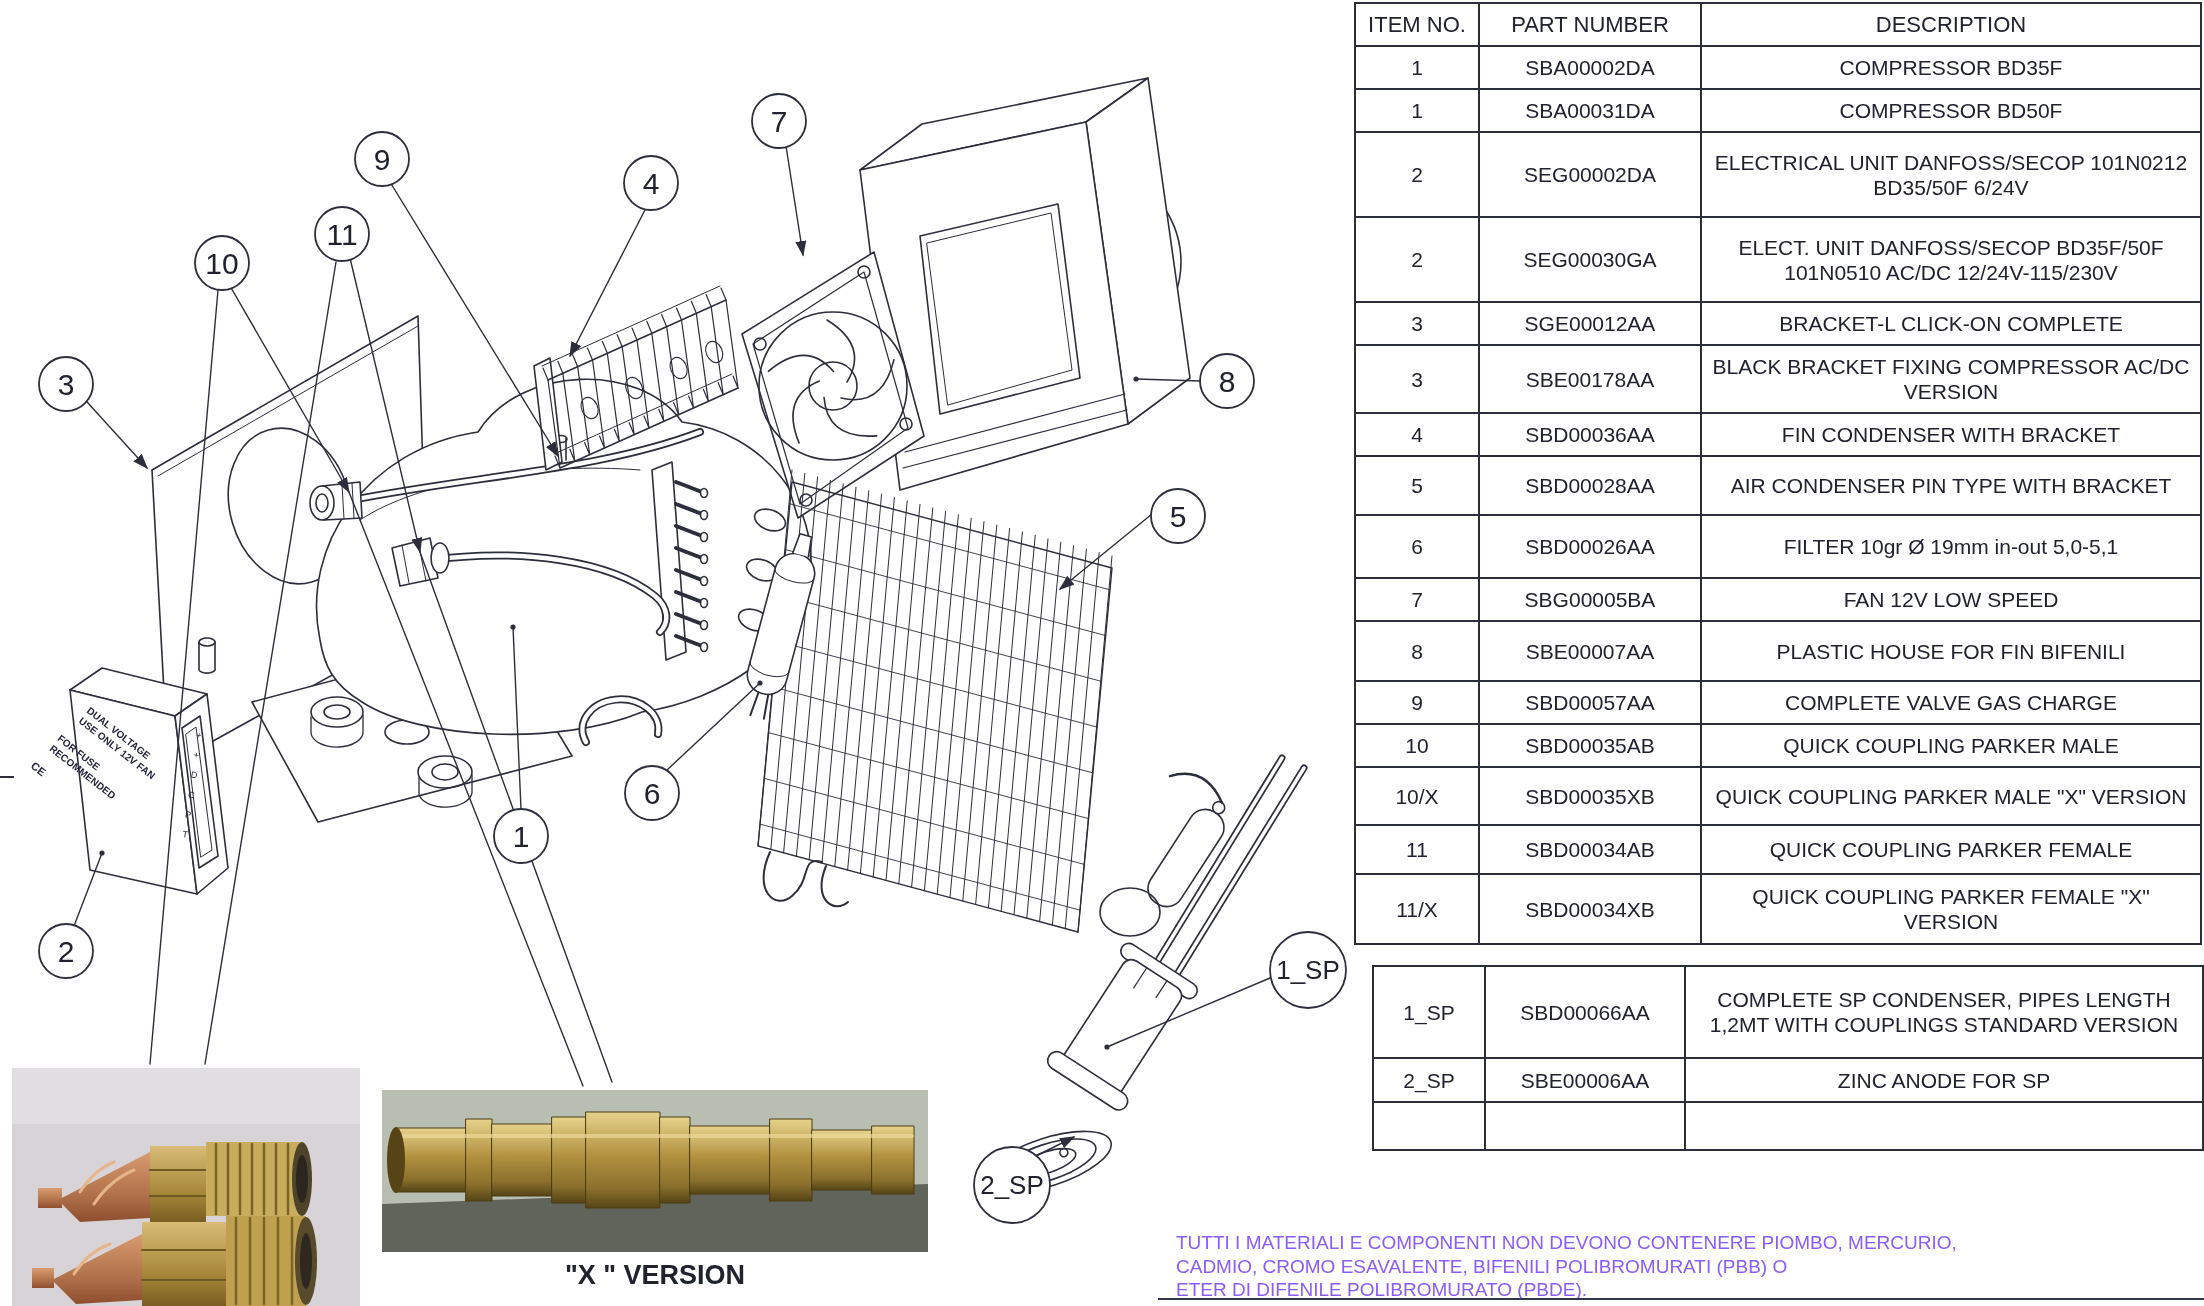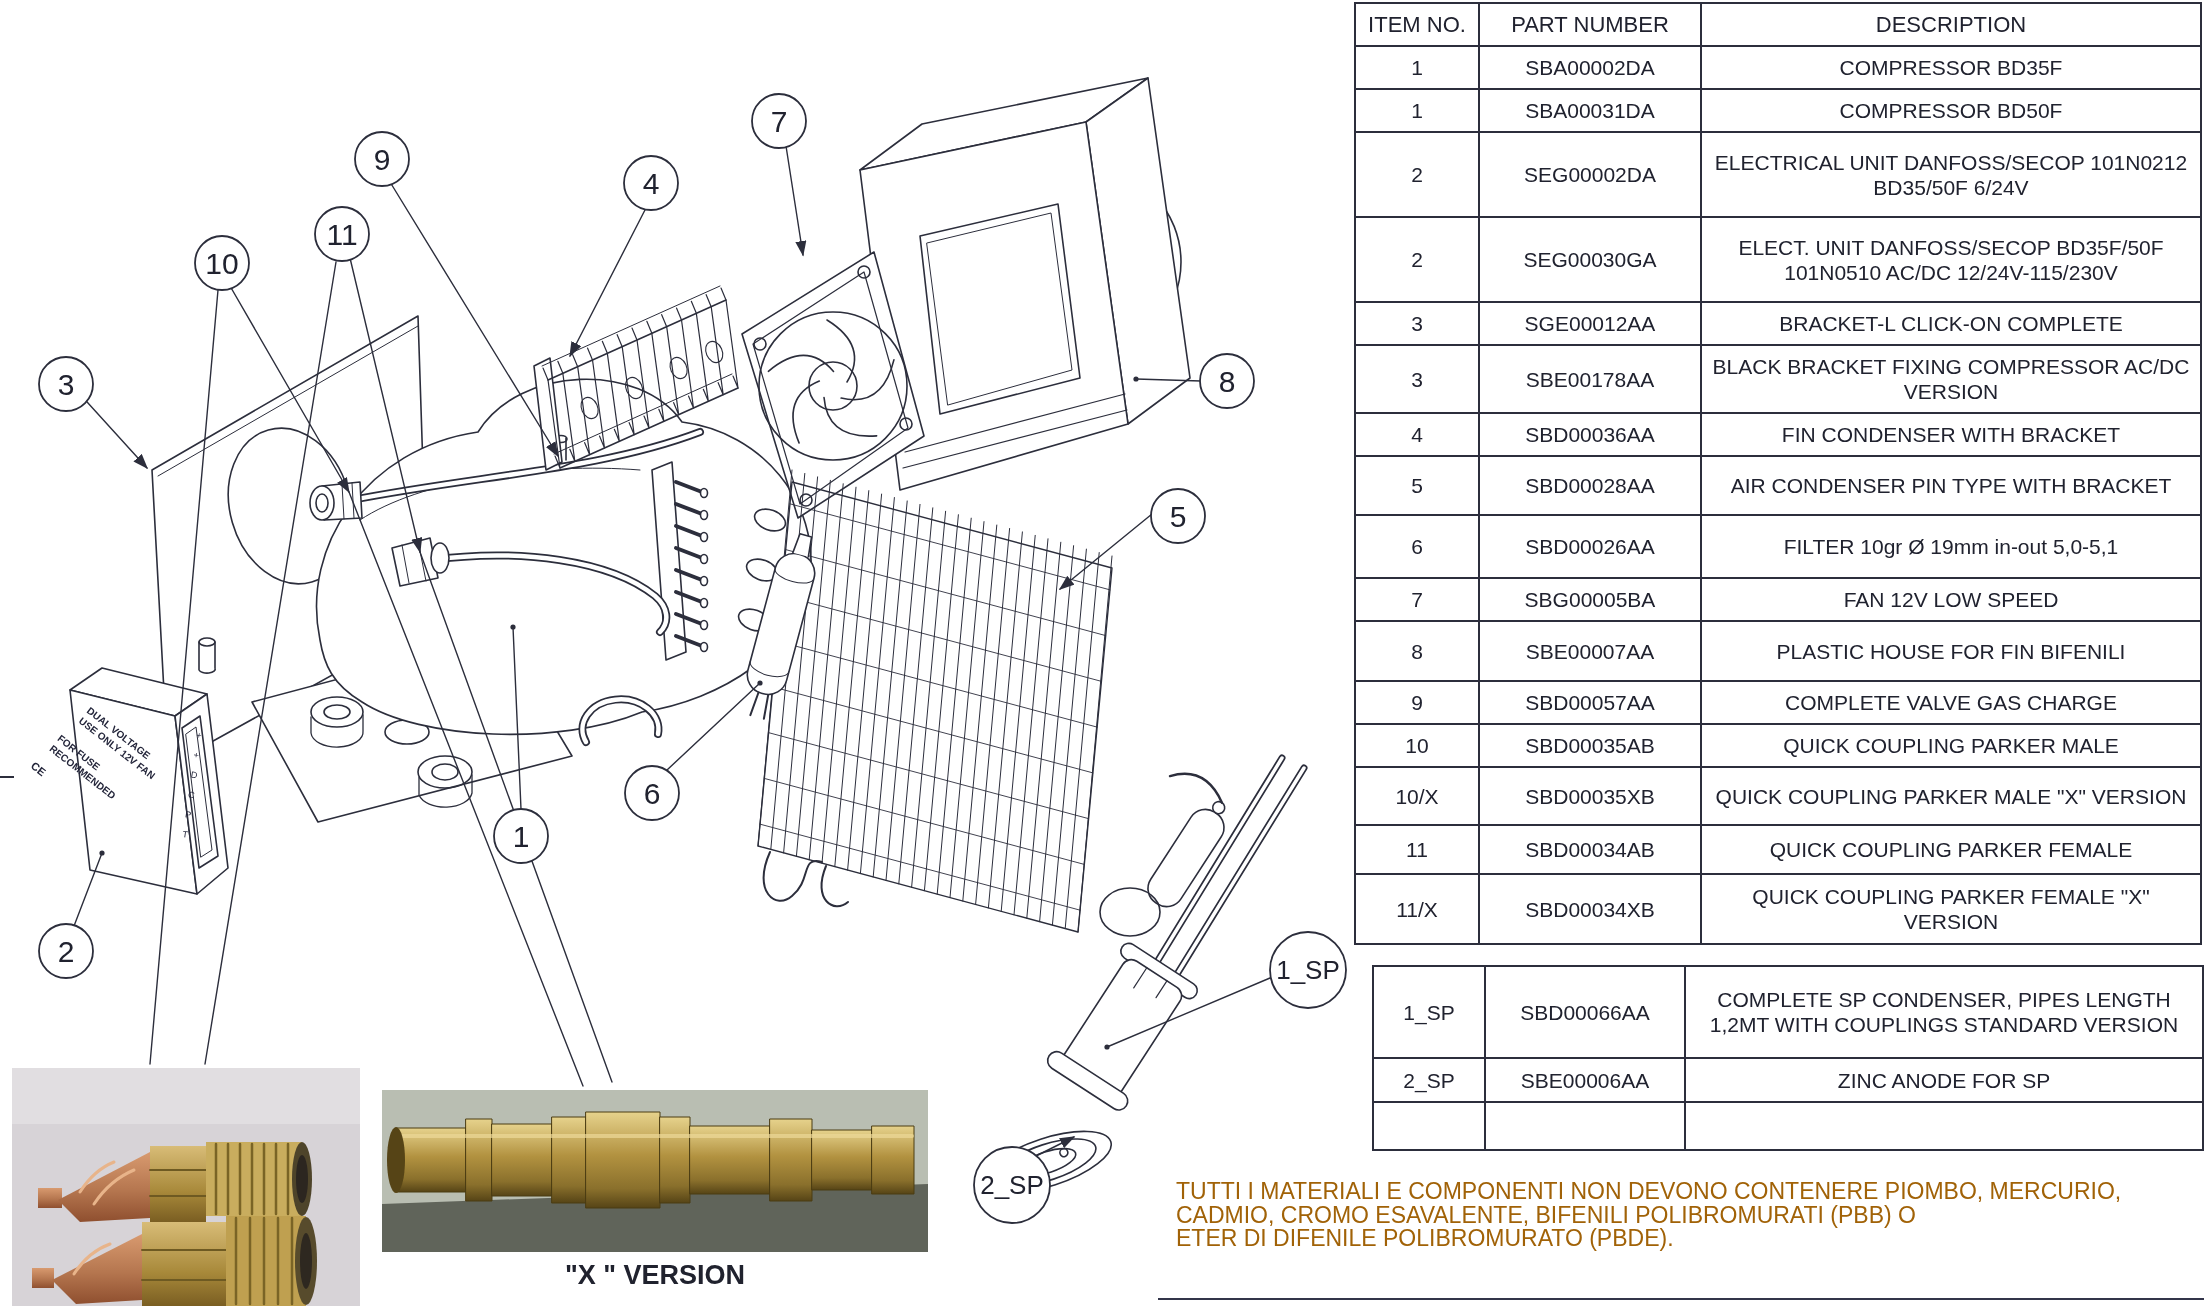--- a/index.html
+++ b/index.html
@@ -18,22 +18,22 @@
   }
   table.parts td,table.parts th{
     border:2px solid #2c2e3c;padding:8px 8px;overflow:hidden;vertical-align:middle;
     font-weight:normal;
   }
   table.parts th{font-size:22px;}
   #parts-table{left:1354px;top:2px;width:846px;}
   #sp-table{left:1372px;top:965px;width:830px;}
   td.bold{font-weight:bold;}
   .note{
-    position:absolute;left:1176px;top:1180px;font-size:23px;line-height:23.5px;
-    color:#a16207;white-space:nowrap;
+    position:absolute;left:1176px;top:1231px;font-size:19px;line-height:23.5px;
+    color:#8b5cf6;white-space:nowrap;
   }
   .note-rule{position:absolute;left:1158px;top:1298px;width:1046px;border-top:2px solid #33354a;}
   .x-caption{
     position:absolute;left:505px;top:1260px;width:300px;text-align:center;
     font-size:27px;font-weight:bold;color:#20222e;
   }
   .edge-tick{position:absolute;left:0;top:776px;width:14px;border-top:2px solid #2c2e3c;}
 </style>
 </head>
 <body>

